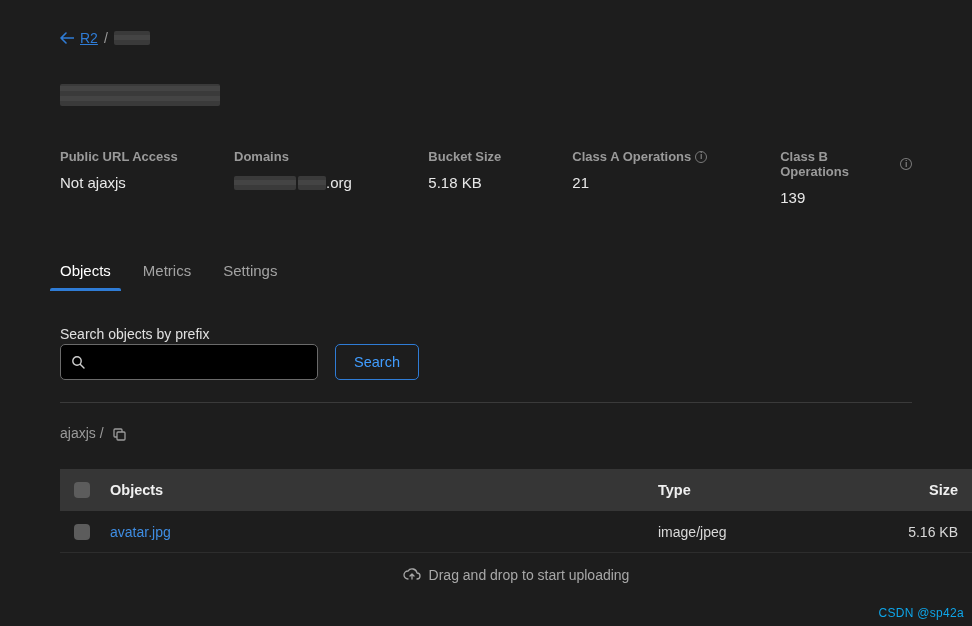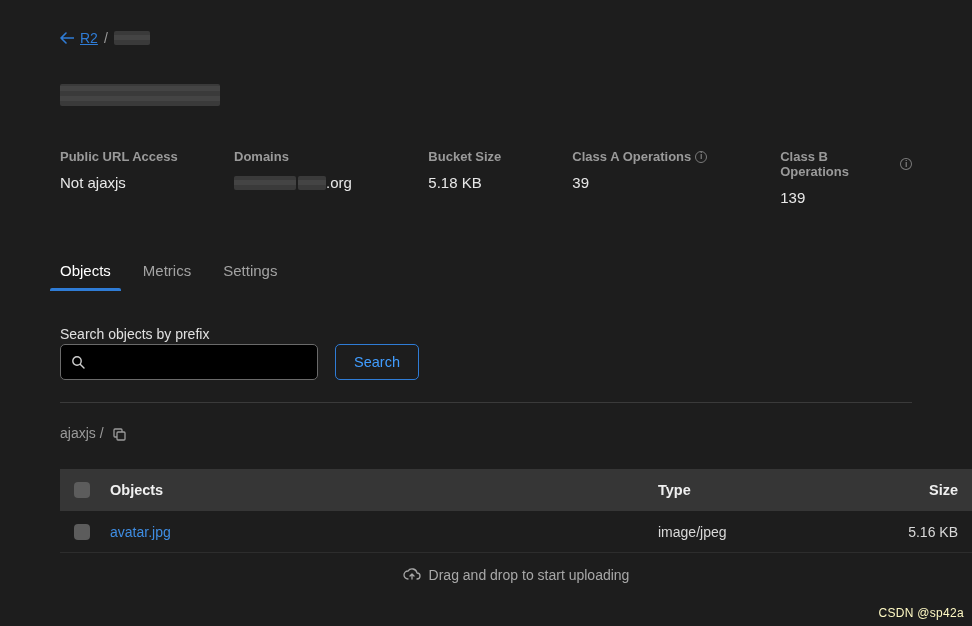--- a/index.html
+++ b/index.html
@@ -56,21 +56,21 @@
     .table-header { background:#363636; display:flex; align-items:center; height:42px; padding: 0 14px; font-weight:700; font-size:14.5px; color:#f0f0f0; }
     .table-row { display:flex; align-items:center; height:42px; padding:0 14px; border-bottom:1px solid #2d2d2d; }
     .col-check { width:36px; display:flex;align-items:center; }
     .checkbox { width:16px; height:16px; border-radius:4px; background:#5c5c5c; display:inline-block; }
     .col-objects { flex:1; }
     .col-type { width: 230px; }
     .col-size { width: 70px; text-align:right; }
     .file-link { color:#3f8de3; }
     .dropzone { display:flex; align-items:center; justify-content:center; gap:8px; color:#a8a8a8; padding:14px 0; }
     .cloud-icon { display:inline-flex; }
-    .watermark { position:absolute; right:8px; bottom:6px; color:#fef9c3; font-size:12px; letter-spacing:0.3px;}
+    .watermark { position:absolute; right:8px; bottom:6px; color:#0ea5e9; font-size:12px; letter-spacing:0.3px;}
     svg { display:block; }
   </style>
 </head>
 <body>
 
 <div class="page">
 
   <nav class="breadcrumb">
     <a class="back-link">
       <svg width="14" height="12" viewBox="0 0 14 12">
@@ -101,21 +101,21 @@
     </div>
     <div class="stat">
       <div class="stat-label">Bucket Size</div>
       <div class="stat-value">5.18 KB</div>
     </div>
     <div class="stat">
       <div class="stat-label">
         <span>Class A Operations</span>
         <span class="info-icon">i</span>
       </div>
-      <div class="stat-value">39</div>
+      <div class="stat-value">21</div>
     </div>
     <div class="stat">
       <div class="stat-label">
         <span>Class B Operations</span>
         <span class="info-icon">i</span>
       </div>
       <div class="stat-value">139</div>
     </div>
   </div>
 

